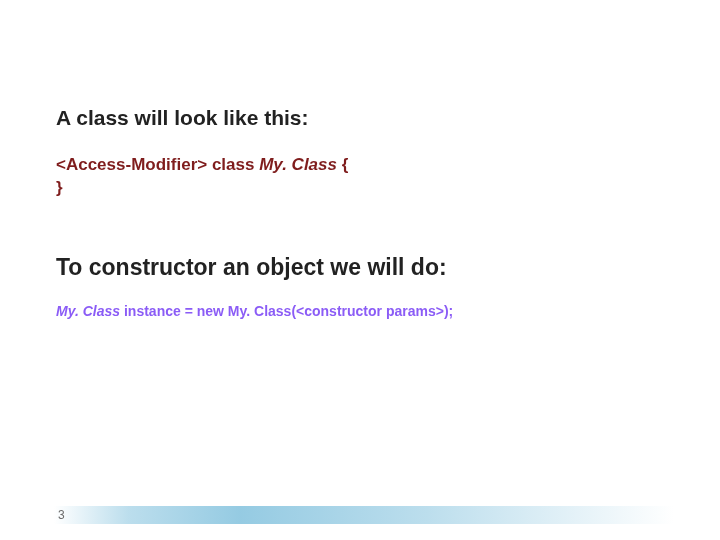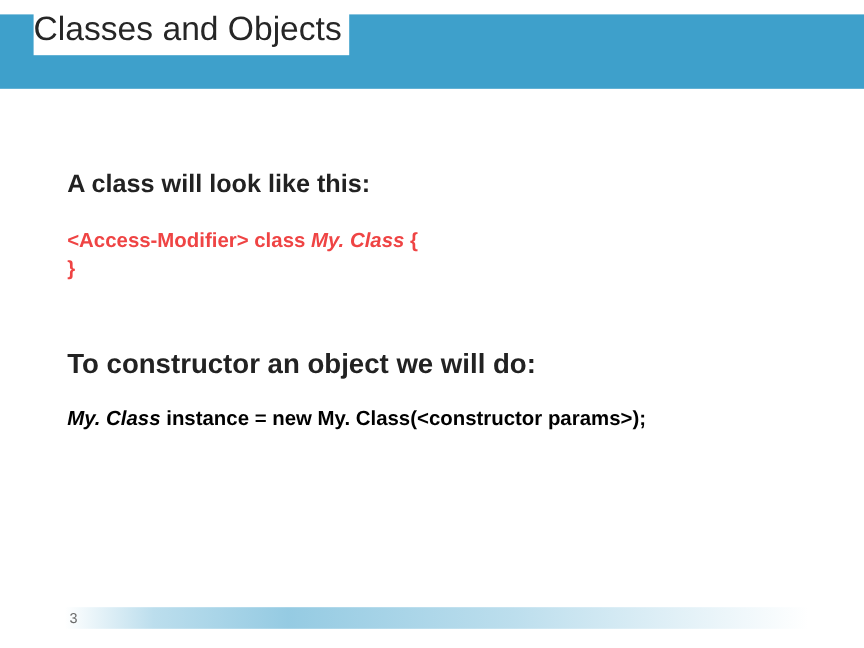--- a/index.html
+++ b/index.html
@@ -18,47 +18,46 @@
     font-weight: 400;
     color: #262626;
     background: #fff;
     padding: 0 6px 6px 0;
   }
   .content {
     position: absolute;
     top: 106px;
     left: 56px;
     right: 40px;
-    margin-top: 36px;
   }
   .lead {
     font-size: 21px;
     font-weight: 700;
     color: #222;
     margin-bottom: 24px;
   }
   .code-block {
     font-size: 17px;
     font-weight: 700;
     line-height: 1.35;
-    color: #ef4444;
+    color: #7f1d1d;
     margin-bottom: 54px;
   }
   .code-block .italic { font-style: italic; }
   .code-block .indent { padding-left: 38px; display: inline-block; }
   .lead2 {
     font-size: 23px;
     font-weight: 700;
     color: #222;
     margin-bottom: 22px;
   }
   .inst-line {
-    font-size: 17px;
+    font-size: 14px;
     font-weight: 700;
-    color: #000000;
+    color: #8b5cf6;
   }
   .inst-line .italic { font-style: italic; }
   .footer-bar {
     position: absolute;
     left: 54px;
     bottom: 16px;
     width: 620px;
     height: 18px;
     background: linear-gradient(to right,
       rgba(62,160,203,0) 0%,
@@ -74,23 +73,20 @@
     font-size: 12px;
     color: #6b6b6b;
     z-index: 2;
   }
 </style>
 </head>
 <body>
 
 <div class="slide">
 
-  <div class="title-bar">
-    <h1>Classes and Objects</h1>
-  </div>
 
   <div class="content">
 
     <div class="lead">A class will look like this:</div>
 
     <div class="code-block">
       <div>
         <span>&lt;Access-Modifier&gt; class </span><span class="italic">My. Class</span><span> {</span>
       </div>
       <div>}</div>

